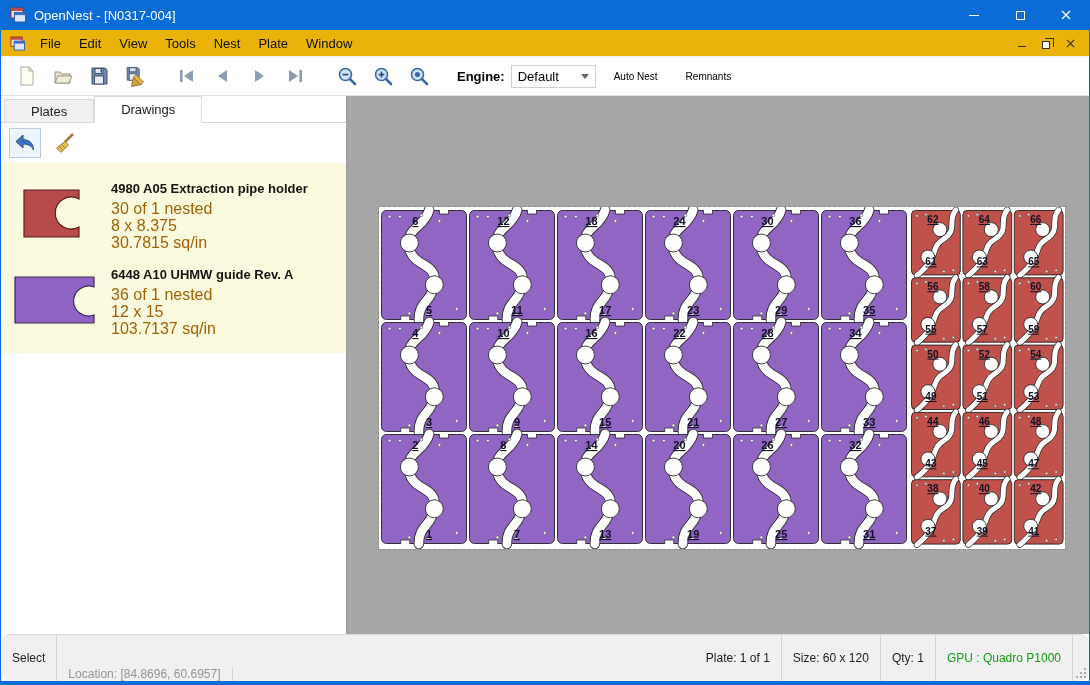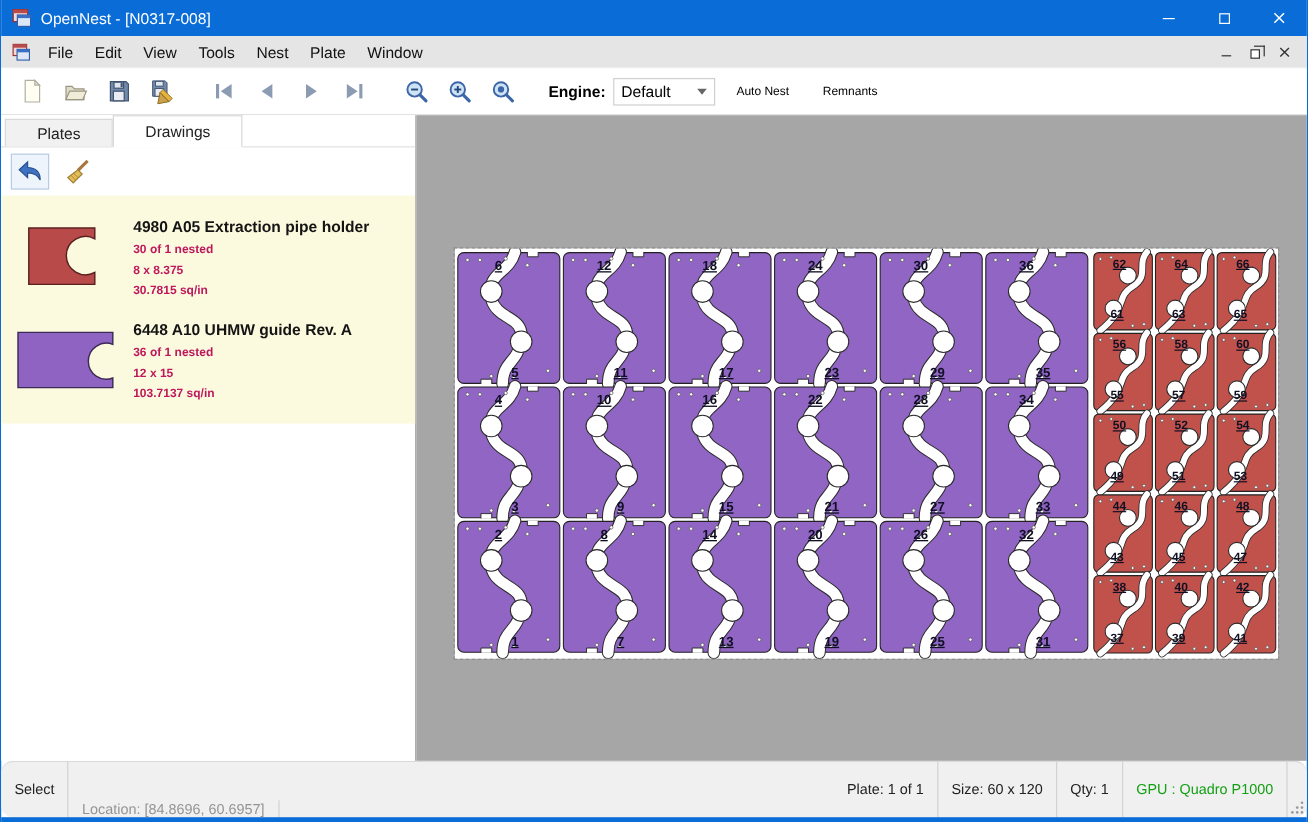--- a/index.html
+++ b/index.html
@@ -12,21 +12,21 @@
   
   .titlebar { flex:0 0 30px; background:#0a6dd7; display:flex; align-items:center; color:#fff; }
   .app-icon { margin:0 8px 0 9px; display:flex; }
   .title-text { font-size:13px; }
   .tb-controls { margin-left:auto; display:flex; height:100%; }
   .tb-btn { width:46px; display:flex; align-items:center; justify-content:center; cursor:default; }
   .glyph-min { width:10px; height:1px; background:#fff; }
   .glyph-max { width:9px; height:9px; border:1px solid #fff; }
 
   
-  .menubar { flex:0 0 27px; display:flex; align-items:center; padding:0 4px; background:#e5e5e5; border-bottom:1px solid #f0f0f0; }
+  .menubar { flex:0 0 27px; display:flex; align-items:center; padding:0 4px; background:#eab308; border-bottom:1px solid #f0f0f0; }
   .mdi-doc-icon { display:flex; margin:0 6px 0 5px; }
   .menu-item { font-size:13px; padding:5px 9px; color:#111; cursor:default; }
   .mdi-controls { margin-left:auto; display:flex; align-items:center; padding-right:3px; }
   .mdi-btn { width:24px; height:20px; display:flex; align-items:center; justify-content:center; }
   .glyph-min-dark { width:8px; height:1px; background:#333; margin-top:6px; }
   .glyph-restore { width:8px; height:8px; border:1px solid #333; background:#fff; position:relative; margin-top:3px; }
   .glyph-restore::before { content:""; position:absolute; top:-4px; left:2px; width:8px; height:8px;
                            border:1px solid #333; border-left:none; border-bottom:none; }
 
   
@@ -48,21 +48,21 @@
   .tab.active { background:#fff; height:27px; margin-bottom:-1px; border-bottom:1px solid #fff; z-index:2; }
   .panel-toolbar { height:40px; display:flex; align-items:center; padding:0 8px; gap:8px; background:#fff; }
   .ptool-btn { width:32px; height:30px; display:flex; align-items:center; justify-content:center; }
   .ptool-btn.boxed { border:1px solid #b9cce4; background:#edf4fc; }
 
   .drawing-list { background:#fcfade; padding:8px 0 10px; }
   .drawing-item { display:flex; padding:6px 6px; }
   .thumb { flex:0 0 96px; width:96px; display:flex; align-items:center; justify-content:center; }
   .meta { padding-left:8px; padding-top:4px; }
   .dname { font-size:13px; font-weight:bold; color:#141414; margin-bottom:4px; }
-  .ddetail { font-size:10px; color:#be185d; line-height:17px;font-weight:bold; }
+  .ddetail { font-size:16px; color:#a16207; line-height:17px; }
 
   .canvas { flex:1; background:#a6a6a6; position:relative; overflow:hidden; }
   .plate { position:absolute; left:32px; top:111px; width:686px; height:342px; background:#fff; outline:1px dashed #8f8f8f; }
   .plate svg { display:block; }
 
   .part-num { font-family:"Liberation Sans", sans-serif; font-size:11px; font-weight:bold;
               fill:#101024; text-anchor:middle; text-decoration:underline; }
   .part-num.small { font-size:10px; }
 
   
@@ -81,21 +81,21 @@
 
   <div class="titlebar">
     <span class="app-icon">
       <svg width="16" height="16" viewBox="0 0 16 16">
         <rect x="1" y="1" width="12" height="10" fill="#f3d9d9" stroke="#9b2c2c"></rect>
         <rect x="1" y="1" width="12" height="3" fill="#b84a4a"></rect>
         <rect x="4.5" y="5.5" width="11" height="9.5" fill="#dce7f7" stroke="#2f5fa8"></rect>
         <rect x="4.5" y="5.5" width="11" height="2.6" fill="#3a6fc4"></rect>
       </svg>
     </span>
-    <span class="title-text">OpenNest - [N0317-008]</span>
+    <span class="title-text">OpenNest - [N0317-004]</span>
     <div class="tb-controls">
       <div class="tb-btn">
           <div class="glyph-min"></div>
         </div>
       <div class="tb-btn">
           <div class="glyph-max"></div>
         </div>
       <div class="tb-btn close-btn">
         <svg width="10" height="10" viewBox="0 0 10 10">
           <path d="M1 1 L9 9 M9 1 L1 9" stroke="#fff" stroke-width="1.3"></path>

